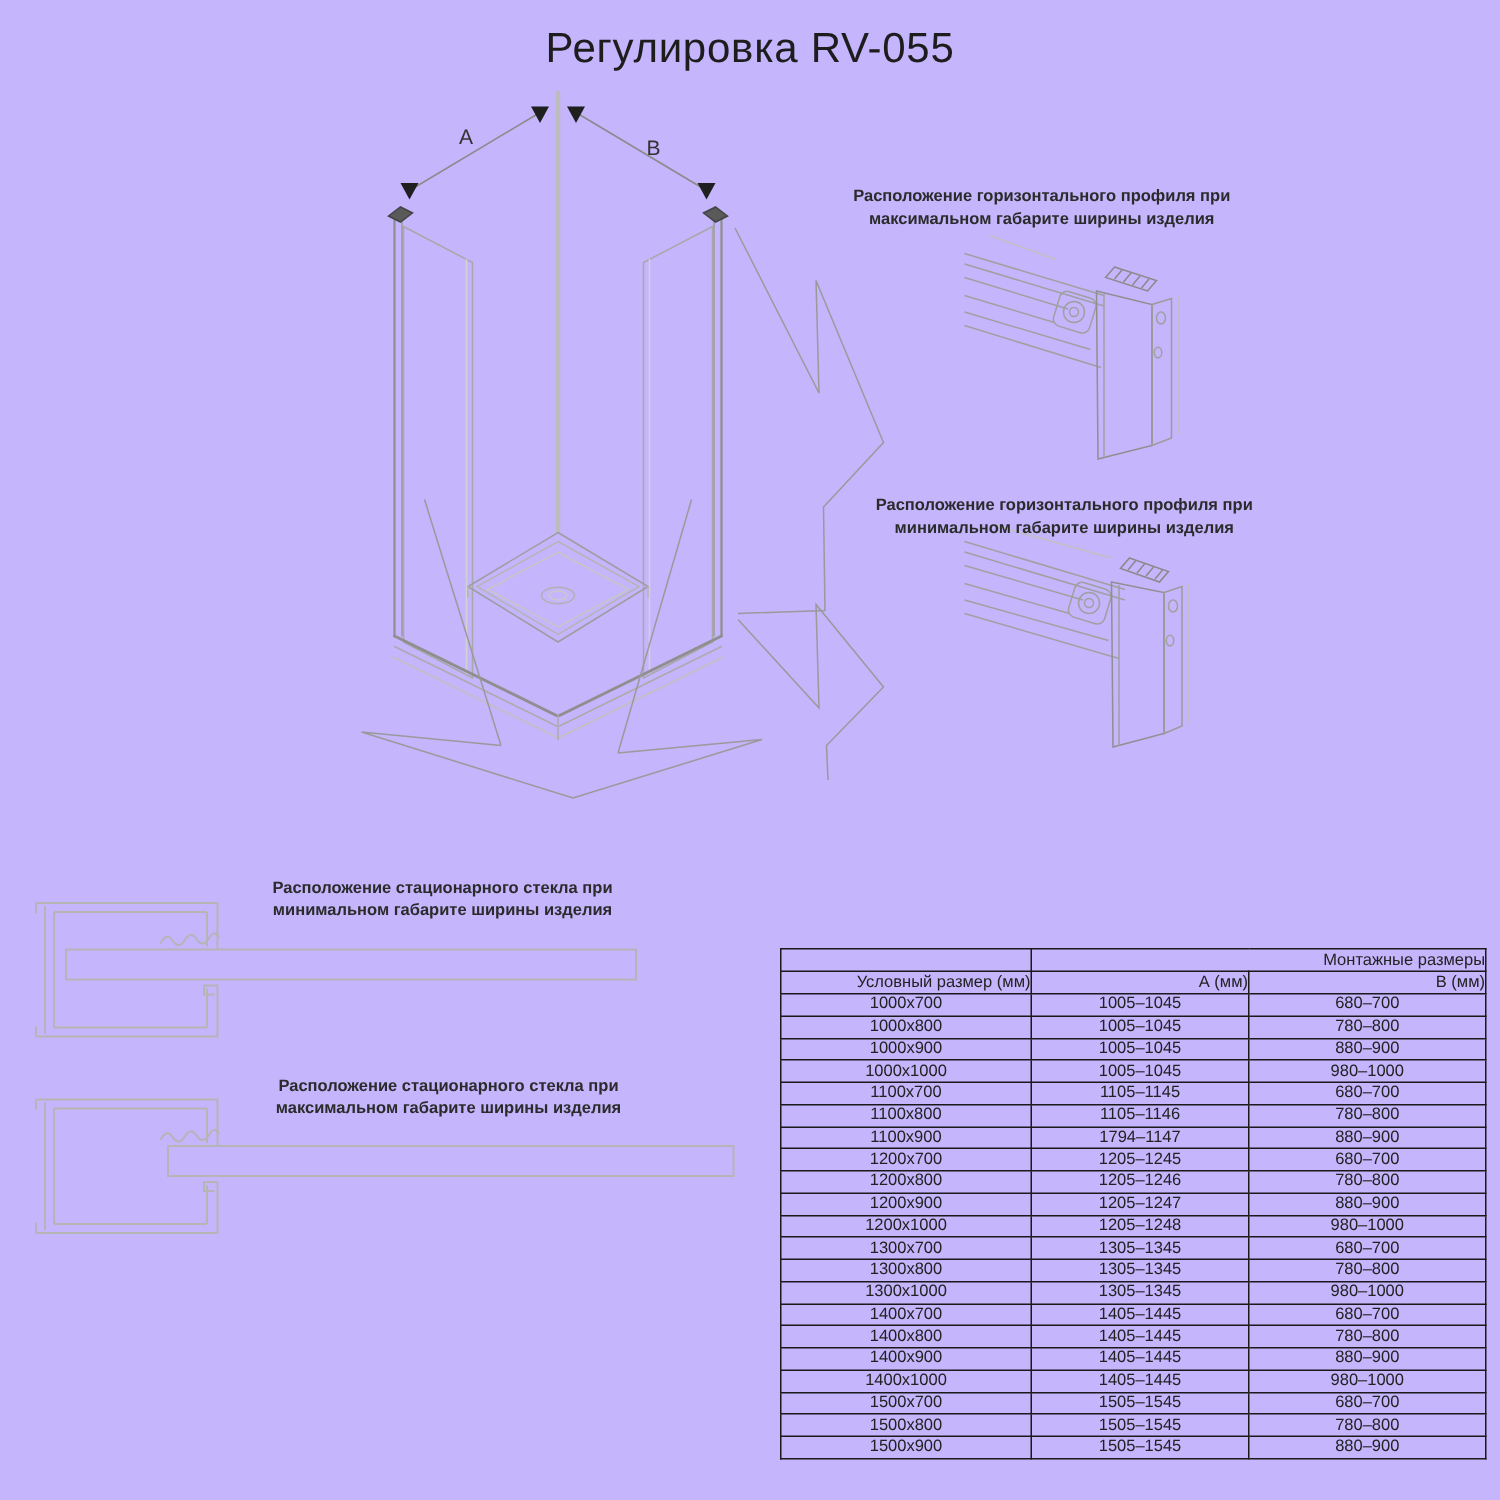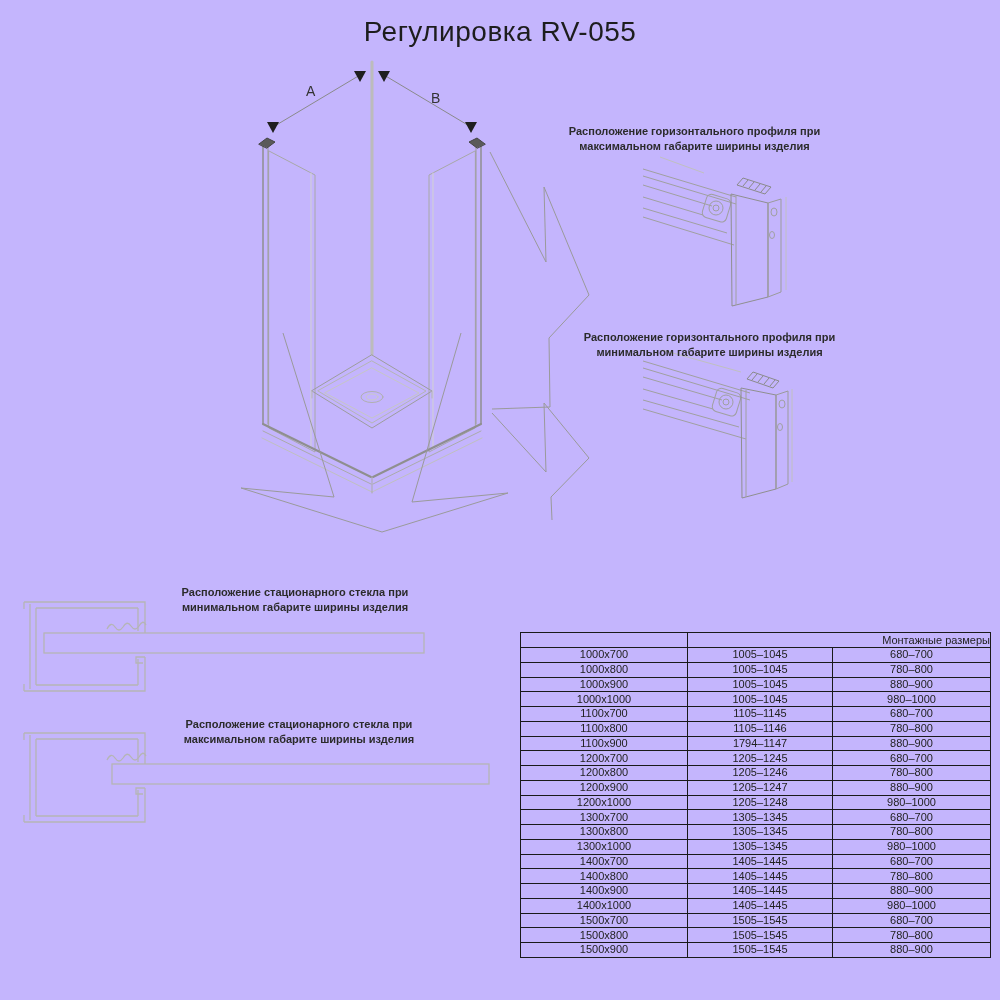--- a/index.html
+++ b/index.html
@@ -158,20 +158,25 @@
     <colgroup>
         <col class="c1">
         <col class="c2">
         <col class="c3">
       </colgroup>
     <thead>
       <tr>
         <th></th>
         <th colspan="2">Монтажные размеры</th>
       </tr>
+      <tr>
+        <th>Условный размер (мм)</th>
+        <th>А (мм)</th>
+        <th>В (мм)</th>
+      </tr>
     </thead>
     <tbody>
         <tr>
           <td>1000x700</td>
           <td>1005–1045</td>
           <td>680–700</td>
         </tr>
         <tr>
           <td>1000x800</td>
           <td>1005–1045</td>

